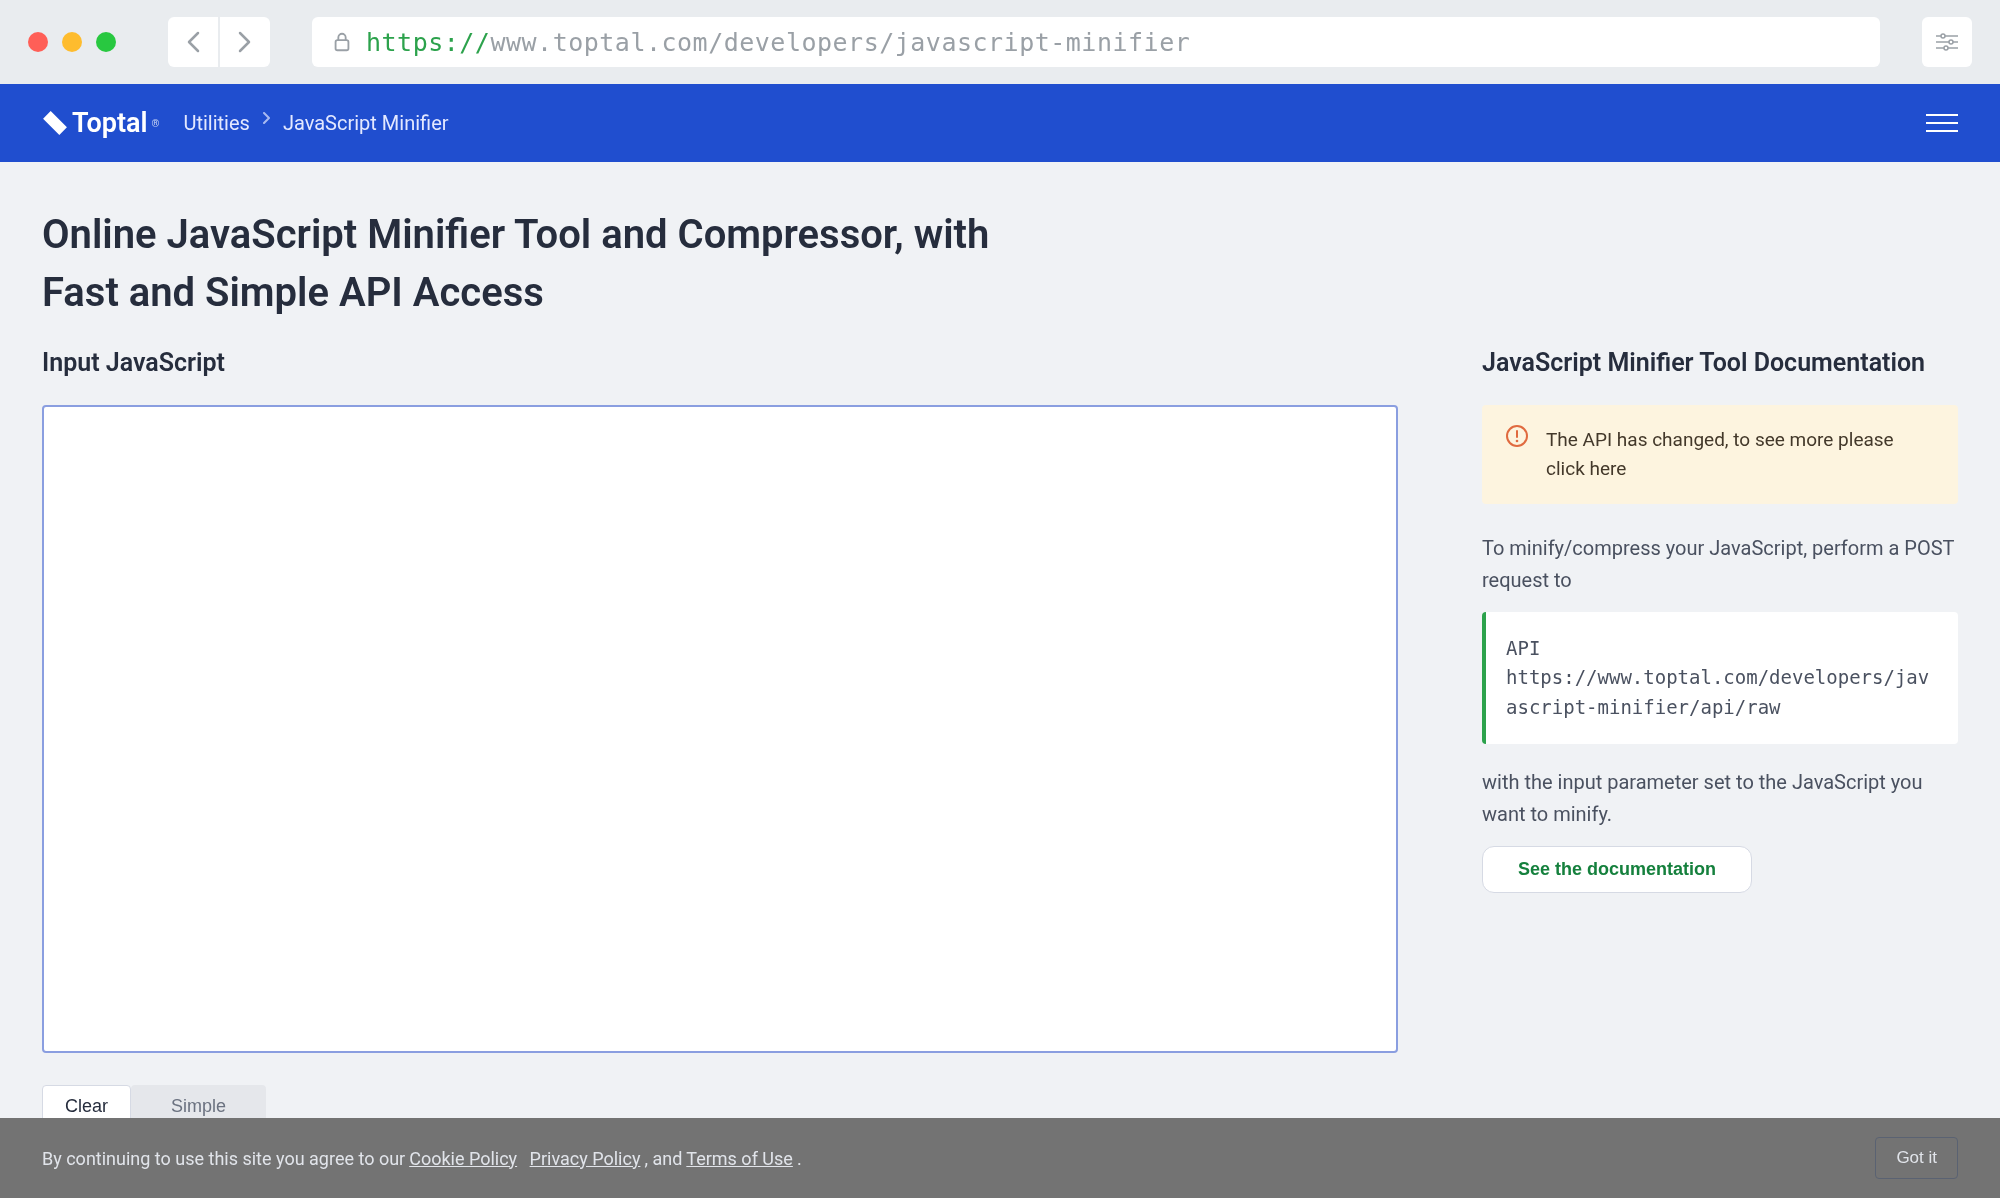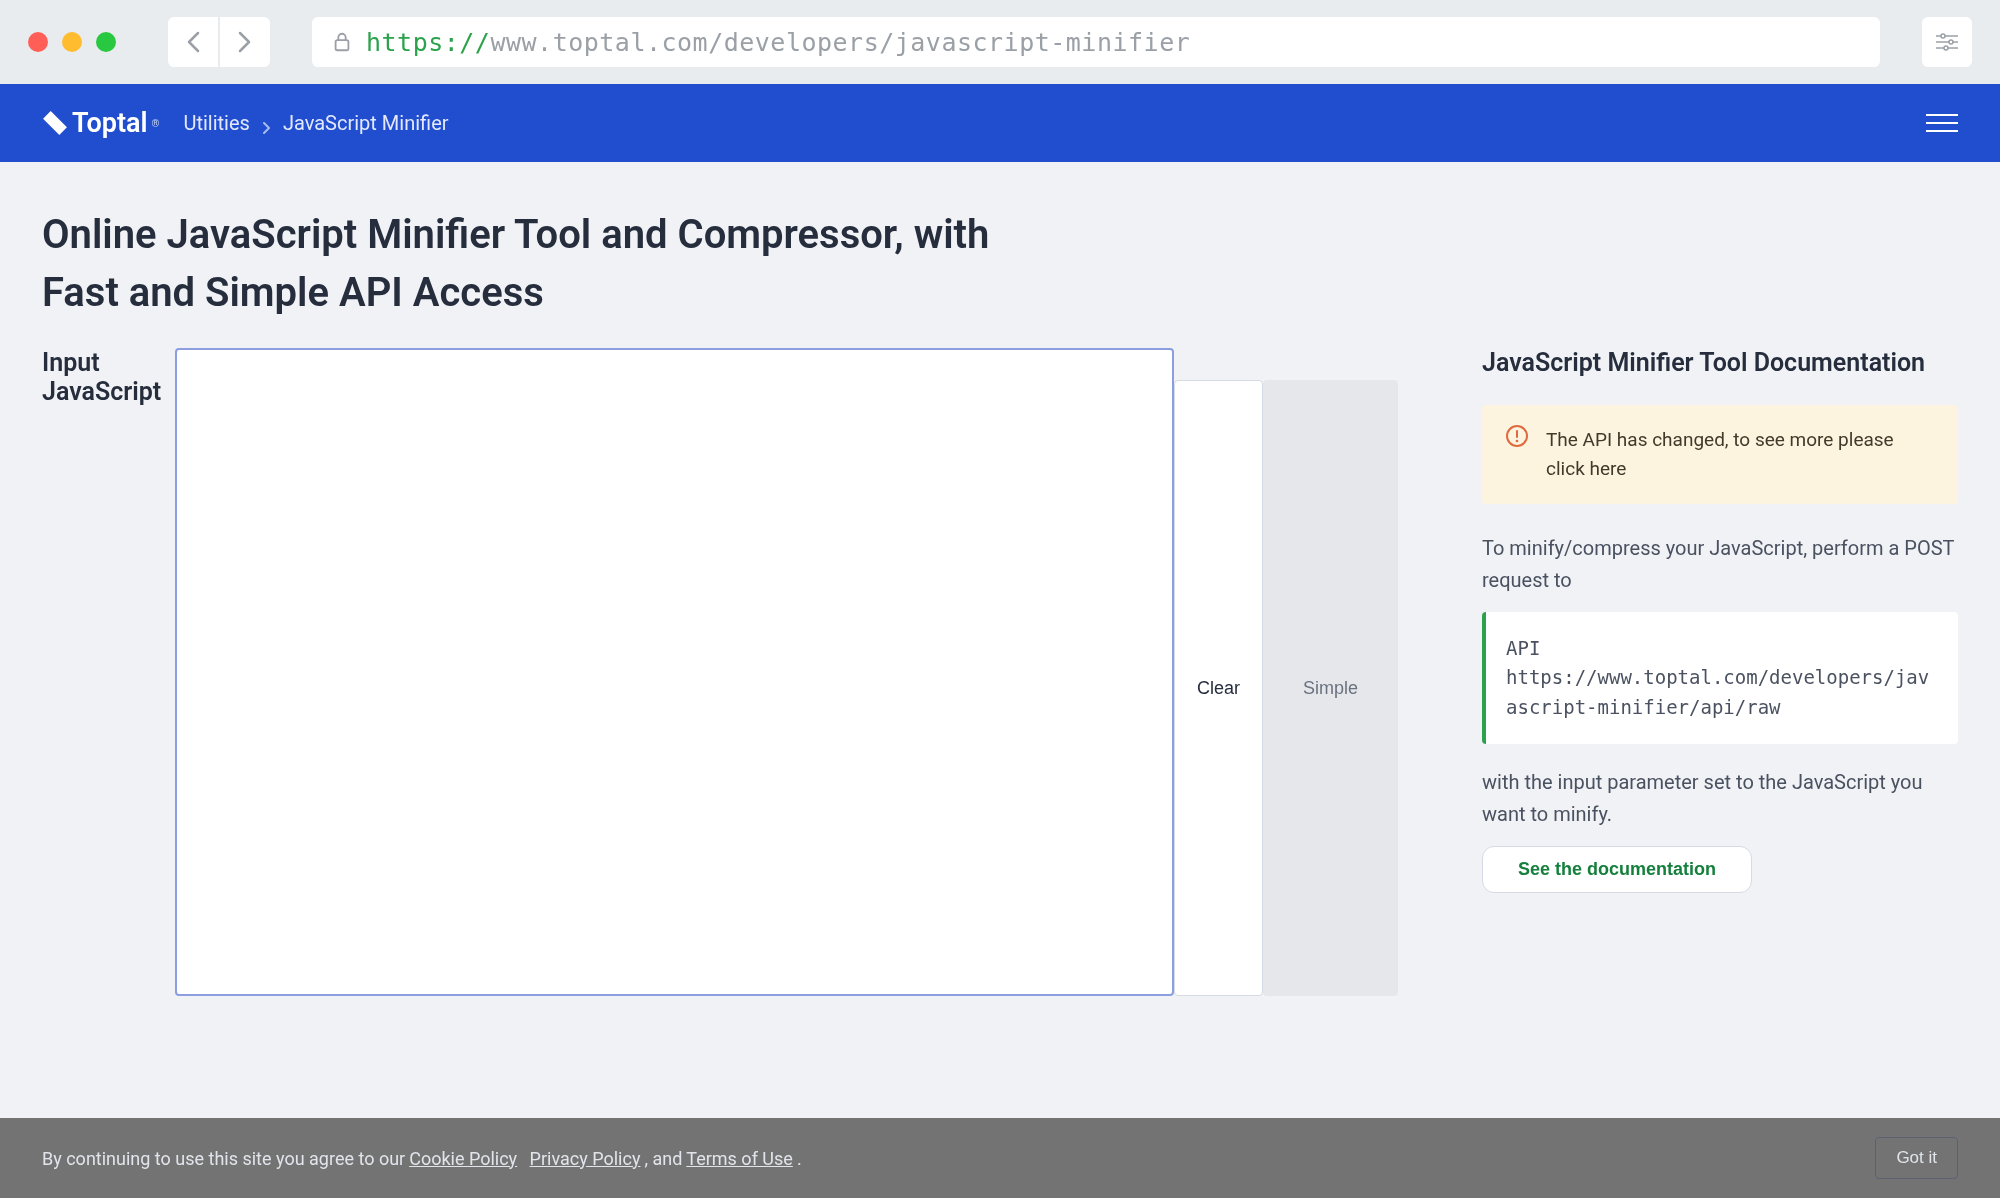--- a/index.html
+++ b/index.html
@@ -82,21 +82,21 @@
   }
   .logo {
     display: flex; align-items: center; gap: 4px;
     font-size: 27px; font-weight: 600;
     margin-right: 24px;
   }
   .logo svg { width: 26px; height: 26px; }
   .logo .reg { font-size: 10px; vertical-align: super; opacity: 0.7; }
 
   .breadcrumbs {
-    display: flex; align-items: flex-end; gap: 12px;
+    display: flex; align-items: flex-start; gap: 12px;
     font-size: 20px;
     color: #e3e8ff;
   }
   .breadcrumbs .bc-item { cursor: pointer; }
   .breadcrumbs .bc-sep { opacity: 0.7; }
 
   .hamburger {
     margin-left: auto;
     display: flex; flex-direction: column; gap: 6px;
     cursor: pointer;
@@ -124,35 +124,35 @@
   }
   .section-heading {
     font-size: 25px;
     font-weight: 600;
     color: #262d3d;
     margin-bottom: 28px;
   }
 
   .input-area {
     grid-column: 1;
-    display: flex; flex-direction: row;
+    display: flex; flex-direction: column;
   }
   .js-textarea {
     width: 100%;
     height: 648px;
     background: #fff;
     border: 2px solid #8a9ee0;
     border-radius: 4px;
     resize: none;
     padding: 16px;
     font-family: ui-monospace, Menlo, monospace;
     font-size: 16px;
     outline: none;
   }
-  .actions { display:flex; justify-content:center; margin-top:32px; }
+  .actions { display:flex; justify-content:flex-start; margin-top:32px; }
   .clear-btn {
     background:#fff; border:1px solid #d6dae4; border-radius:4px;
     padding:10px 22px; font-size:18px; color:#262d3d; cursor:pointer;
   }
   .minify-btn {
     background:#e5e7eb; border:none; border-radius:4px;
     padding:10px 40px; font-size:18px; color:#6b7280; cursor:pointer;
   }
 
   .doc-area {

